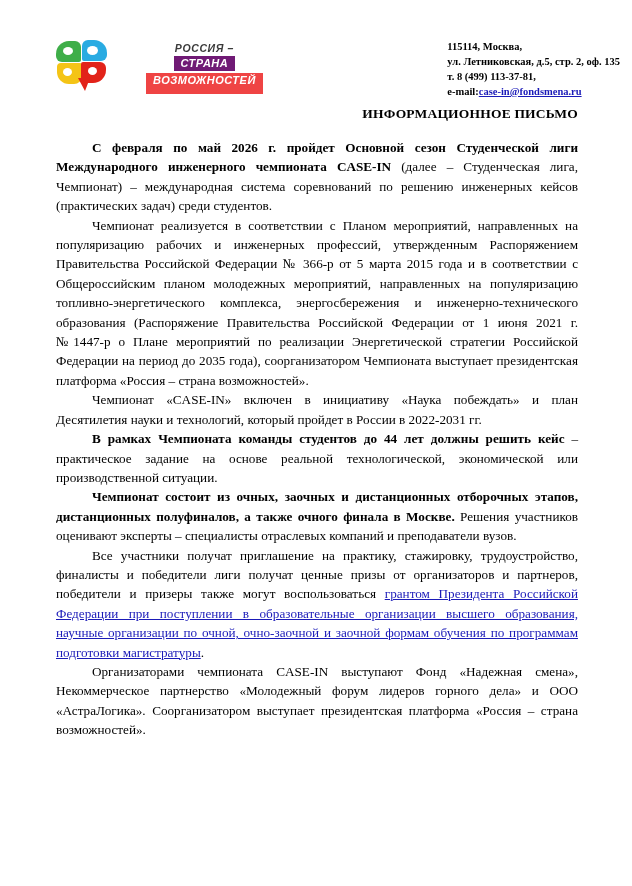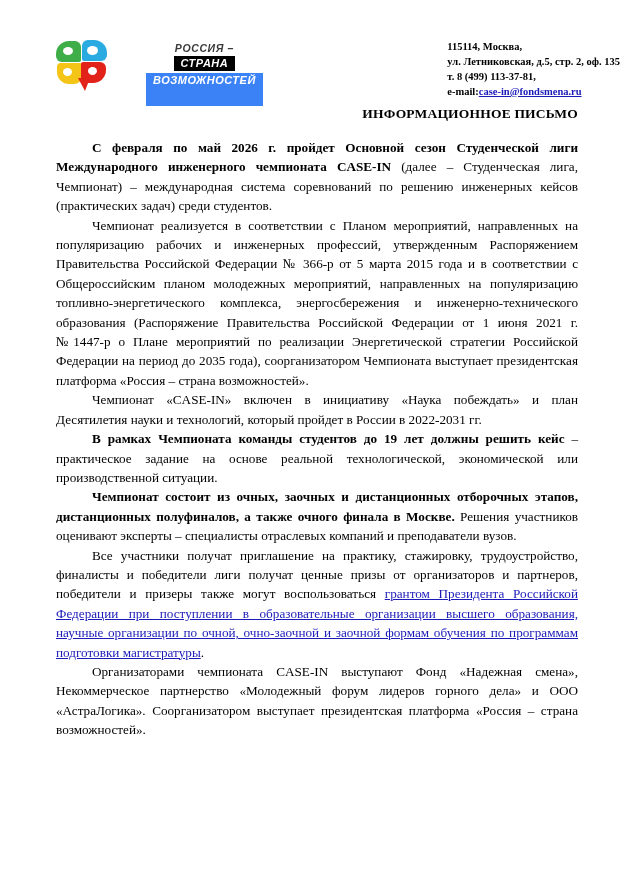--- a/index.html
+++ b/index.html
@@ -99,30 +99,30 @@
   }
   .russia-line1 {
     font-size: 10.5px;
     color: #3a3a3a;
     letter-spacing: 0.6px;
     margin-bottom: 2px;
   }
   .russia-line2 {
     font-size: 11px;
     color: #ffffff;
-    background: #000000;
+    background: #701a75;
     padding: 1px 7px 2px 7px;
     letter-spacing: 0.5px;
     margin-bottom: 2px;
   }
   .russia-line3 {
     font-size: 11px;
     color: #ffffff;
-    background: #3b82f6;
-    padding: 1px 7px 20px 7px;
+    background: #ef4444;
+    padding: 1px 7px 8px 7px;
     letter-spacing: 0.5px;
   }
 
   .contact-block {
     margin-left: auto;
     margin-right: 12px;
     font-family: "Liberation Serif", serif;
     font-size: 10.5px;
     font-weight: bold;
     line-height: 1.42;
@@ -202,21 +202,21 @@
 <div class="doc">
 
   <div class="doc-title">ИНФОРМАЦИОННОЕ ПИСЬМО</div>
 
   <p class="para"><b>С февраля по май 2026 г. пройдет Основной сезон Студенческой лиги Международного инженерного чемпионата CASE-IN</b><span> (далее – Студенческая лига, Чемпионат) – международная система соревнований по решению инженерных кейсов (практических задач) среди студентов.</span></p>
 
   <p class="para">Чемпионат реализуется в соответствии с Планом мероприятий, направленных на популяризацию рабочих и инженерных профессий, утвержденным Распоряжением Правительства Российской Федерации № 366-р от 5 марта 2015 года и в соответствии с Общероссийским планом молодежных мероприятий, направленных на популяризацию топливно-энергетического комплекса, энергосбережения и инженерно-технического образования (Распоряжение Правительства Российской Федерации от 1 июня 2021 г. №1447-р о Плане мероприятий по реализации Энергетической стратегии Российской Федерации на период до 2035 года), соорганизатором Чемпионата выступает президентская платформа «Россия – страна возможностей».</p>
 
   <p class="para">Чемпионат «CASE-IN» включен в инициативу «Наука побеждать» и план Десятилетия науки и технологий, который пройдет в России в 2022-2031 гг.</p>
 
-  <p class="para"><b>В рамках Чемпионата команды студентов до 19 лет должны решить кейс</b><span> – практическое задание на основе реальной технологической, экономической или производственной ситуации.</span></p>
+  <p class="para"><b>В рамках Чемпионата команды студентов до 44 лет должны решить кейс</b><span> – практическое задание на основе реальной технологической, экономической или производственной ситуации.</span></p>
 
   <p class="para"><b>Чемпионат состоит из очных, заочных и дистанционных отборочных этапов, дистанционных полуфиналов, а также очного финала в Москве.</b><span> Решения участников оценивают эксперты – специалисты отраслевых компаний и преподаватели вузов.</span></p>
 
   <p class="para"><span>Все участники получат приглашение на практику, стажировку, трудоустройство, финалисты и победители лиги получат ценные призы от организаторов и партнеров, победители и призеры также могут воспользоваться </span><span class="link">грантом Президента Российской Федерации при поступлении в образовательные организации высшего образования, научные организации по очной, очно-заочной и заочной формам обучения по программам подготовки магистратуры</span><span>.</span></p>
 
 
   <p class="para">Организаторами чемпионата CASE-IN выступают Фонд «Надежная смена», Некоммерческое партнерство «Молодежный форум лидеров горного дела» и ООО «АстраЛогика». Соорганизатором выступает президентская платформа «Россия – страна возможностей».</p>
 
 </div>
 

